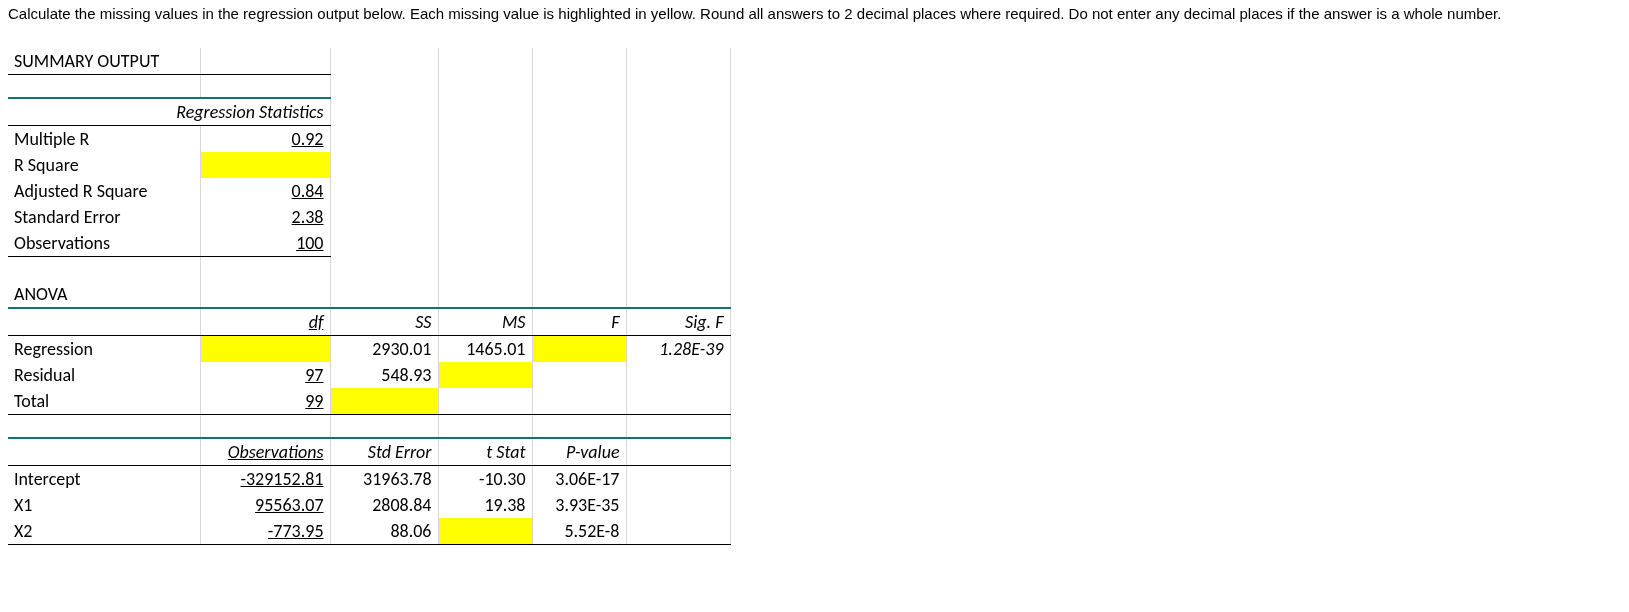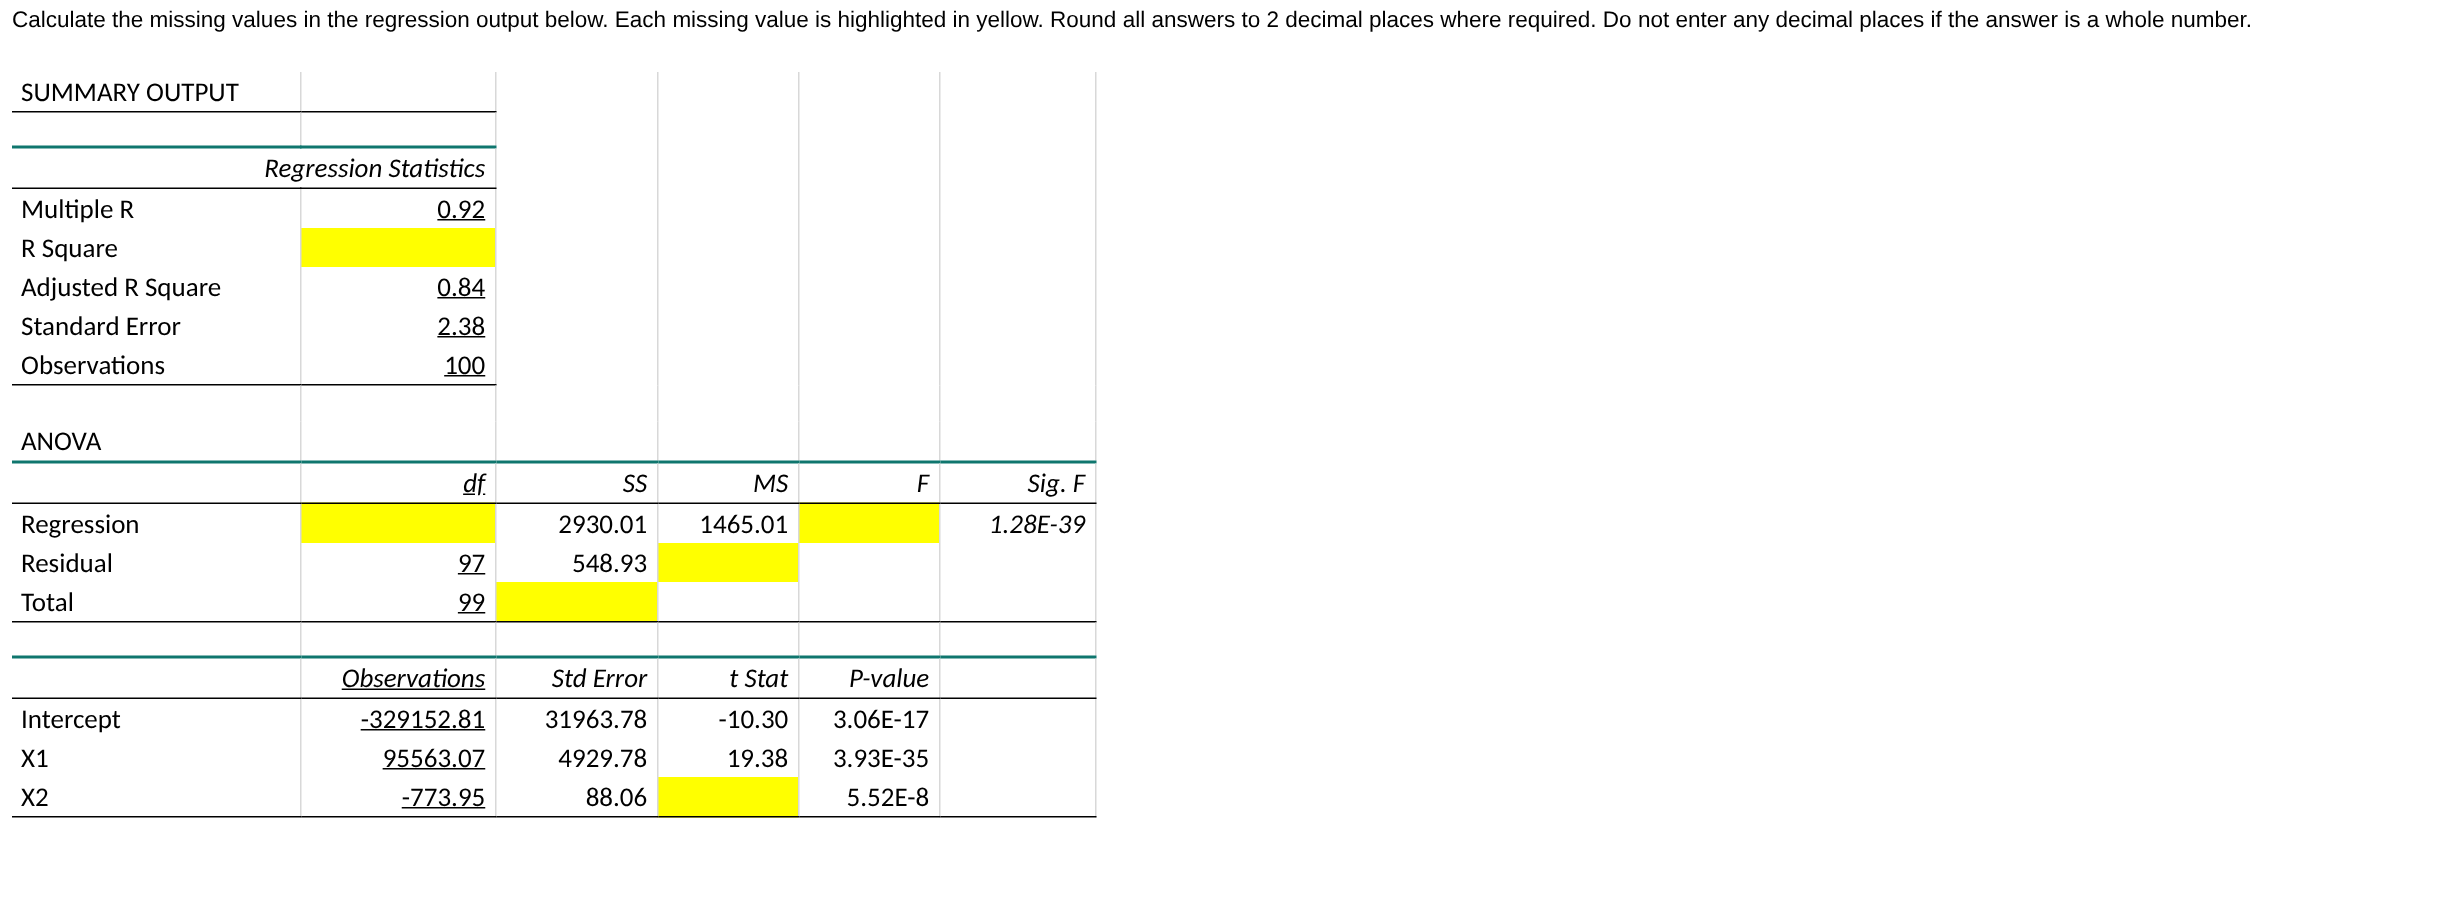--- a/index.html
+++ b/index.html
@@ -224,21 +224,21 @@
     <td class="col-c num">31963.78</td>
     <td class="col-d num">-10.30</td>
     <td class="col-e num">3.06E-17</td>
     <td class="col-f"></td>
     <td class="col-last"></td>
   </tr>
 
   <tr>
     <td class="col-a">X1</td>
     <td class="col-b num">95563.07</td>
-    <td class="col-c num">4929.78</td>
+    <td class="col-c num">2808.84</td>
     <td class="col-d num">19.38</td>
     <td class="col-e num">3.93E-35</td>
     <td class="col-f"></td>
     <td class="col-last"></td>
   </tr>
 
   <tr>
     <td class="col-a b-bot-med">X2</td>
     <td class="col-b num b-bot-med">-773.95</td>
     <td class="col-c num b-bot-med">88.06</td>

